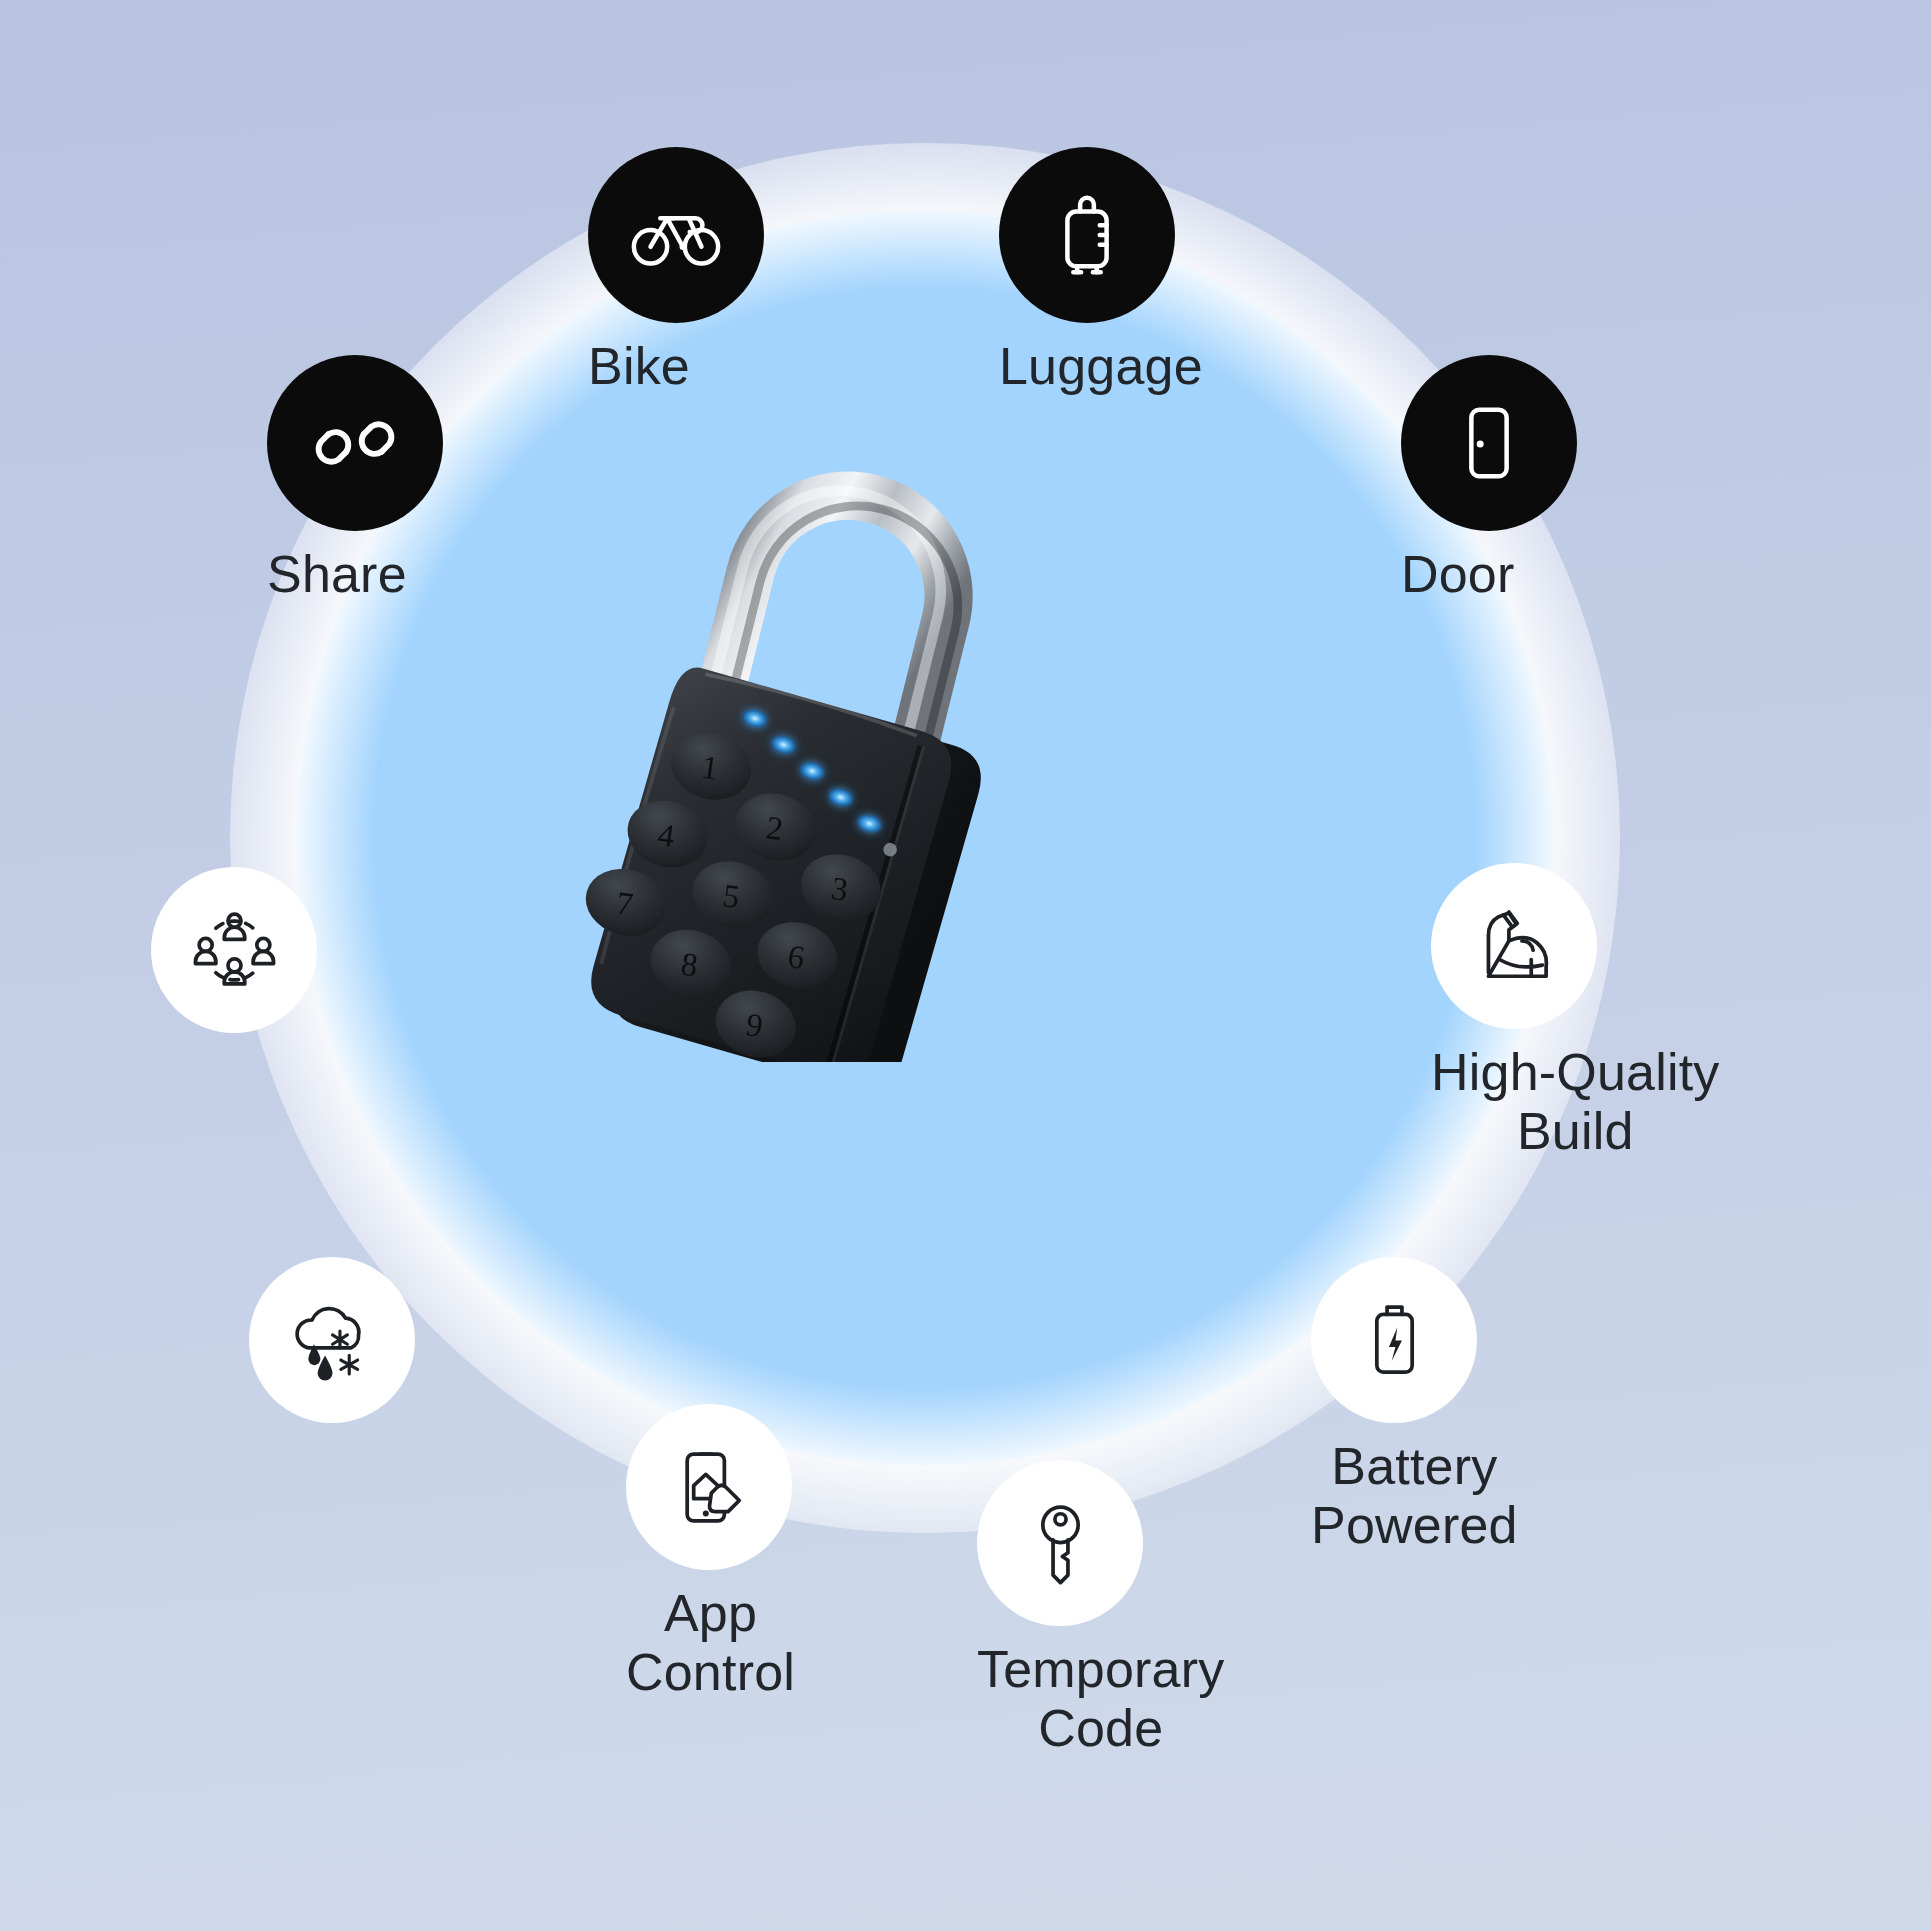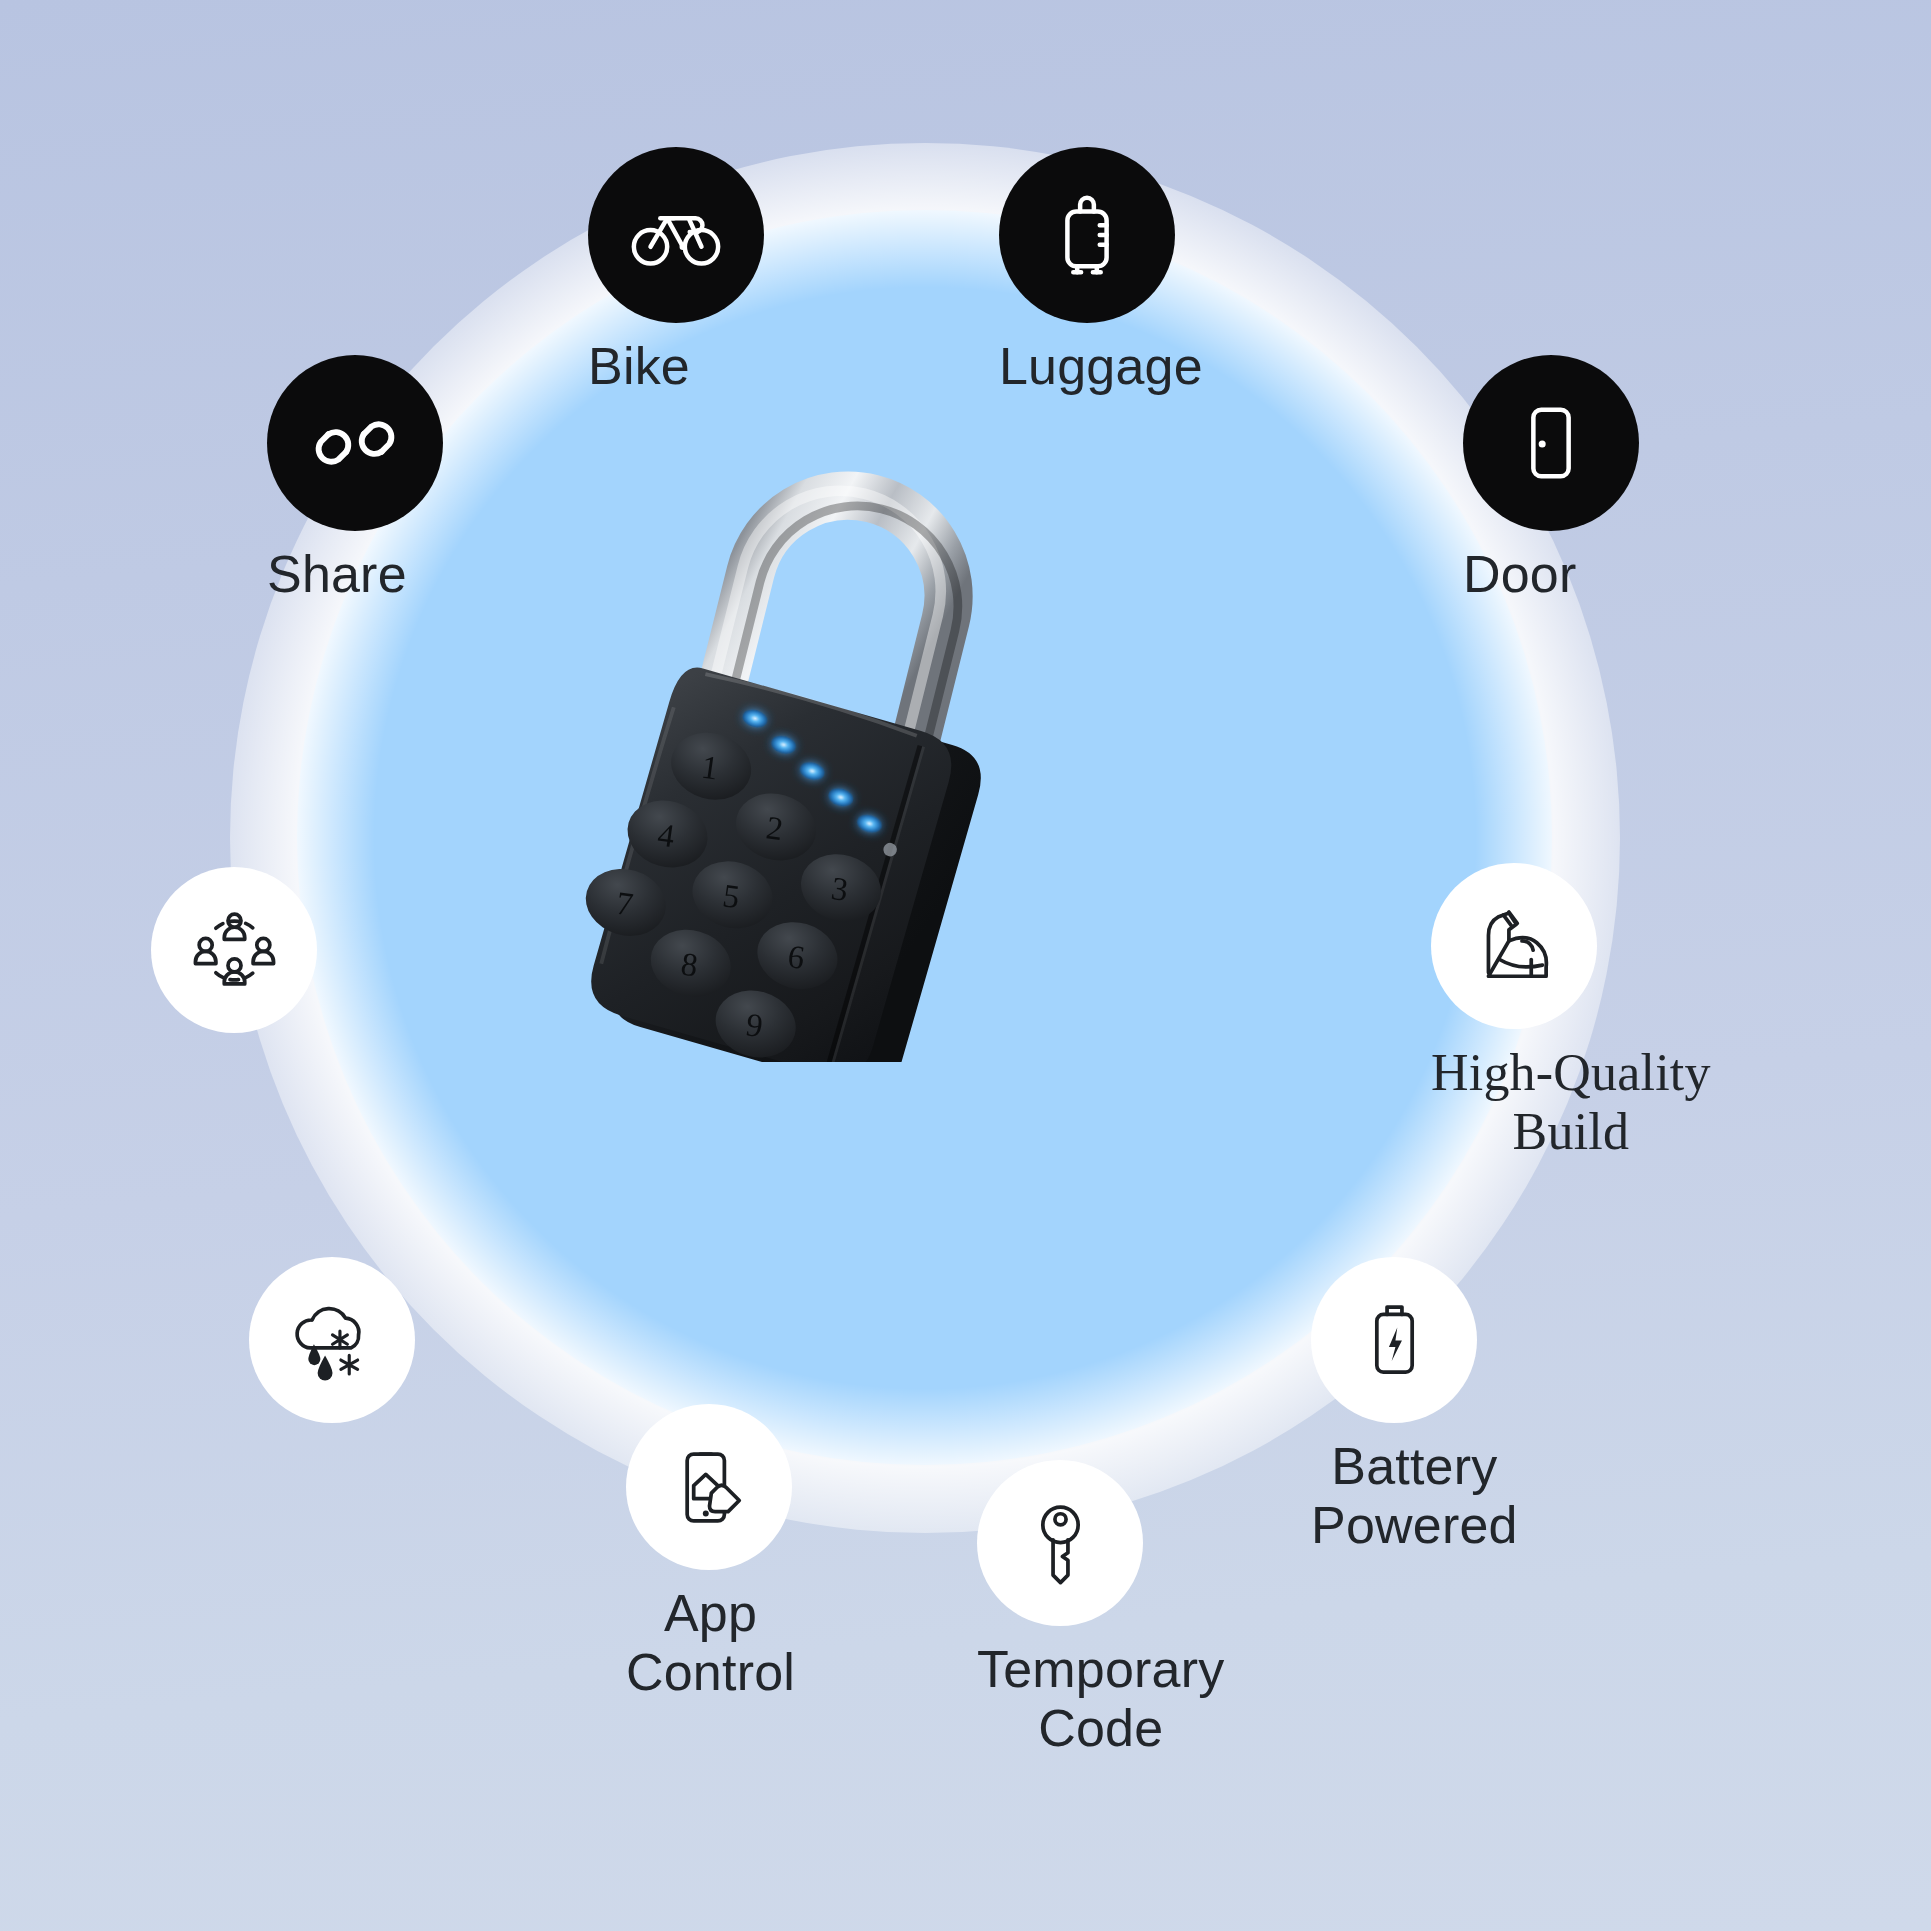--- a/index.html
+++ b/index.html
@@ -205,21 +205,21 @@
             <svg width="98" height="98" viewBox="0 0 100 100" xmlns="http://www.w3.org/2000/svg">
               <path d="M41 59 L33 67 A13 13 0 0 1 15 49 L23 41" fill="none" stroke="#ffffff" stroke-width="6" stroke-linecap="round"></path>
               <path d="M23 41 A13 13 0 0 1 41 59" fill="none" stroke="#ffffff" stroke-width="6" stroke-linecap="round"></path>
               <path d="M59 41 L67 33 A13 13 0 0 1 85 51 L77 59" fill="none" stroke="#ffffff" stroke-width="6" stroke-linecap="round"></path>
               <path d="M77 59 A13 13 0 0 1 59 41" fill="none" stroke="#ffffff" stroke-width="6" stroke-linecap="round"></path>
             </svg>
           </span>
         </div>
         <div class="node-label">Share</div>
       </div>
-      <div class="node" style="left: 1463px; top: 355px; width: 309px;">
+      <div class="node" style="left: 1401px; top: 355px; width: 309px;">
         <div class="badge dark" style="width: 176px; height: 176px; background: rgb(11, 11, 12);">
           <span>
             <svg width="98" height="98" viewBox="0 0 100 100" xmlns="http://www.w3.org/2000/svg">
               <rect x="32" y="16" width="36" height="68" rx="8" fill="none" stroke="#ffffff" stroke-width="4.6" stroke-linecap="round" stroke-linejoin="round"></rect>
               <circle cx="41" cy="51" r="3.6" fill="#ffffff"></circle>
             </svg>
           </span>
         </div>
         <div class="node-label">Door</div>
       </div>
@@ -234,21 +234,21 @@
               <circle cx="50" cy="66" r="7" fill="none" stroke="#1d2024" stroke-width="4" stroke-linecap="round" stroke-linejoin="round"></circle>
               <path d="M39 84 A11 11 0 0 1 61 84 L61 86 L39 86 Z" fill="none" stroke="#1d2024" stroke-width="4" stroke-linecap="round" stroke-linejoin="round"></path>
               <circle cx="19" cy="44" r="7" fill="none" stroke="#1d2024" stroke-width="4" stroke-linecap="round" stroke-linejoin="round"></circle>
               <path d="M8 62 A11 11 0 0 1 30 62 L30 64 L8 64 Z" fill="none" stroke="#1d2024" stroke-width="4" stroke-linecap="round" stroke-linejoin="round"></path>
               <circle cx="81" cy="44" r="7" fill="none" stroke="#1d2024" stroke-width="4" stroke-linecap="round" stroke-linejoin="round"></circle>
               <path d="M70 62 A11 11 0 0 1 92 62 L92 64 L70 64 Z" fill="none" stroke="#1d2024" stroke-width="4" stroke-linecap="round" stroke-linejoin="round"></path>
             </svg>
           </span>
         </div>
       </div>
-      <div class="node" style="left: 1431px; top: 863px; width: 463px; font-family: Liberation Serif, serif;">
+      <div class="node" style="left: 1431px; top: 863px; width: 463px;">
         <div class="badge light" style="width: 166px; height: 166px; background: rgb(255, 255, 255);">
           <span>
             <svg width="93" height="93" viewBox="0 0 100 100" xmlns="http://www.w3.org/2000/svg">
               <path d="M22 78 L22 38 Q22 24 33 18 L44 14 L52 26 L44 32 L44 44" fill="none" stroke="#1d2024" stroke-width="4" stroke-linecap="round" stroke-linejoin="round"></path>
               <path d="M44 44 Q62 36 74 46 Q86 56 84 72 L84 82 L22 82 Z" fill="none" stroke="#1d2024" stroke-width="4" stroke-linecap="round" stroke-linejoin="round"></path>
               <path d="M34 64 Q54 76 80 70" fill="none" stroke="#1d2024" stroke-width="4" stroke-linecap="round" stroke-linejoin="round"></path>
               <path d="M58 44 Q68 44 70 54" fill="none" stroke="#1d2024" stroke-width="4" stroke-linecap="round" stroke-linejoin="round"></path>
               <path d="M38 16 L47 28 M44 13 L53 25" fill="none" stroke="#1d2024" stroke-width="4" stroke-linecap="round" stroke-linejoin="round"></path>
               <path d="M68 82 L68 64" fill="none" stroke="#1d2024" stroke-width="4" stroke-linecap="round" stroke-linejoin="round"></path>
             </svg>

